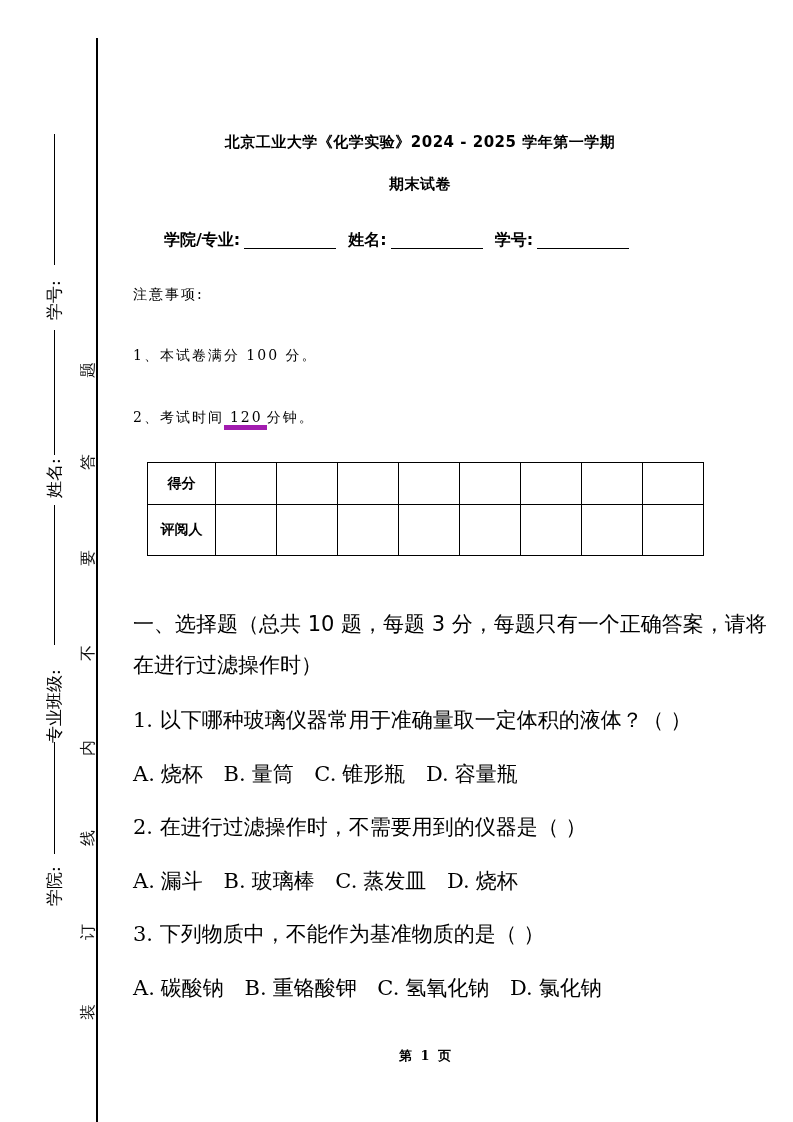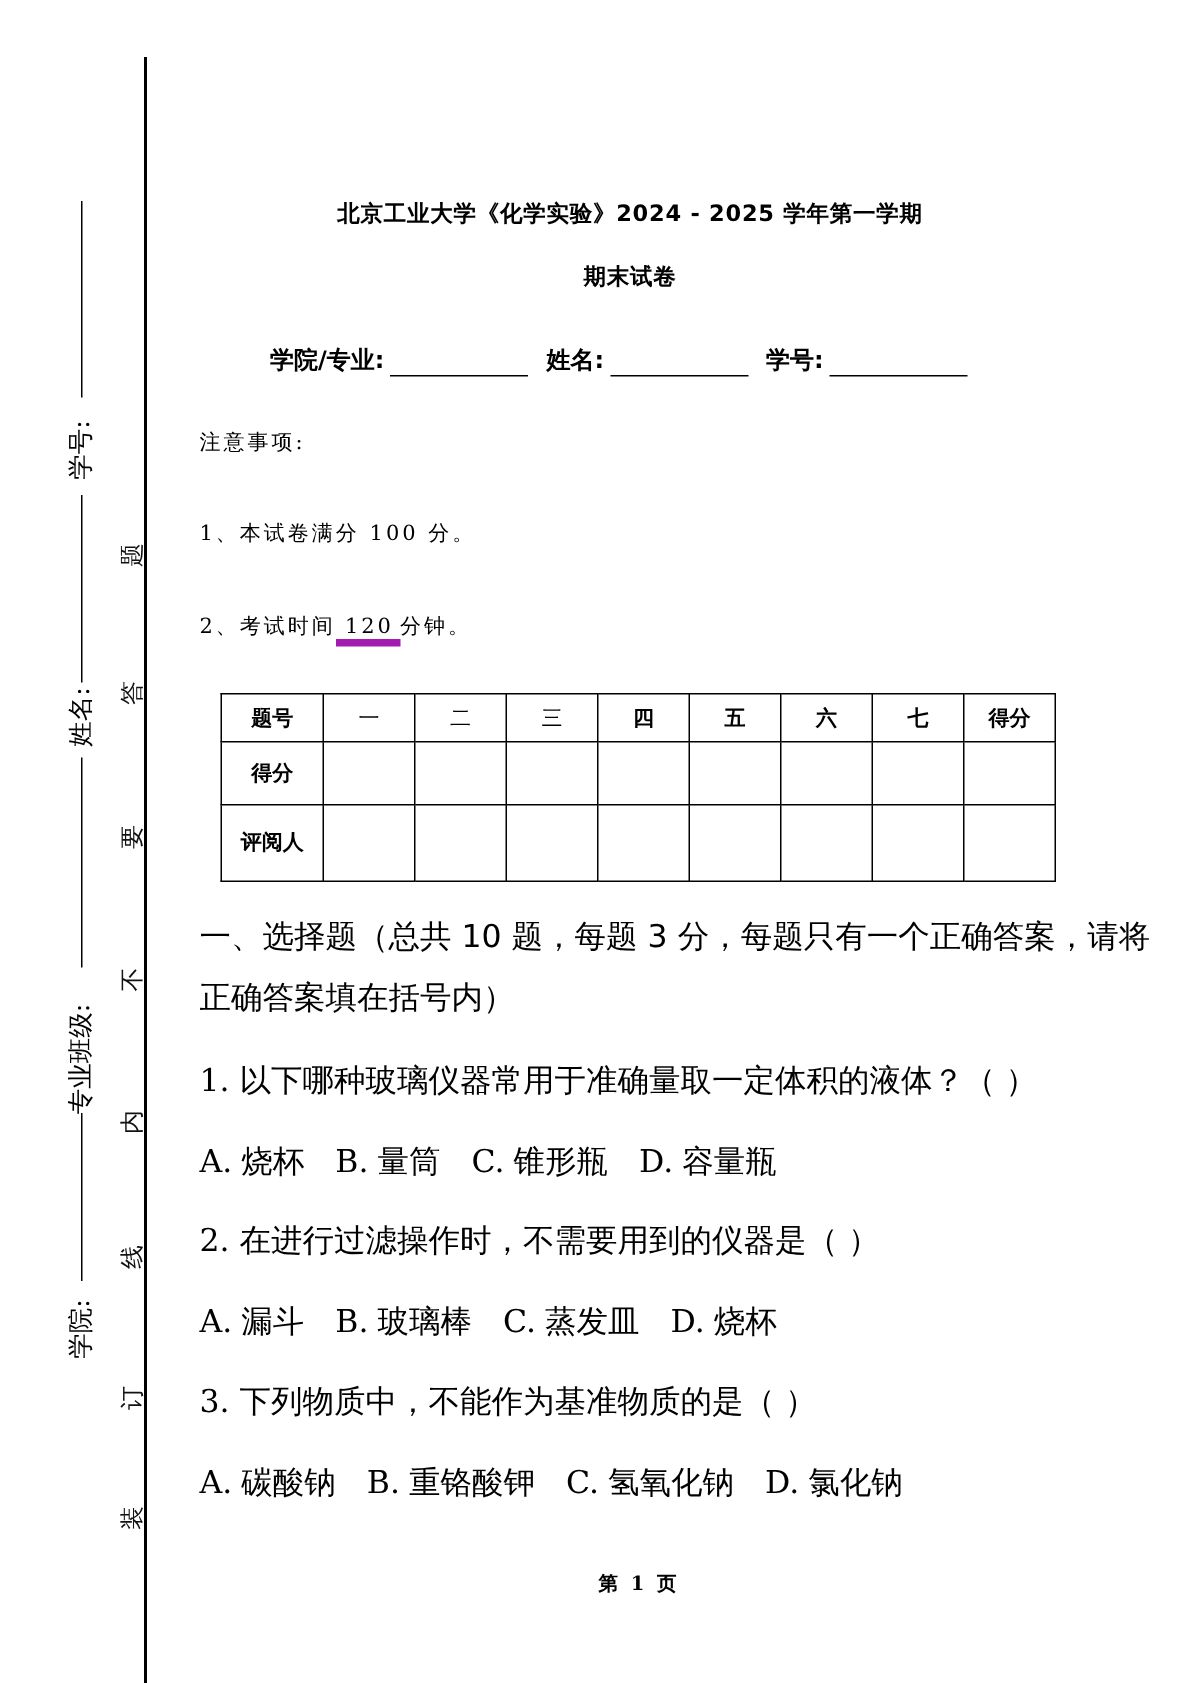--- a/index.html
+++ b/index.html
@@ -72,22 +72,21 @@
 
     .info-row {
       position: absolute;
       left: 164px;
       top: 230px;
       font-family: "DejaVu Sans", sans-serif;
       font-weight: bold;
       font-size: 16px;
       white-space: nowrap;
       display: flex;
-      align-items: flex-end;
-      margin-left: 16px;
+      align-items: center;
     }
     .info-row .blank {
       display: inline-block;
       width: 92px;
       border-bottom: 1.2px solid #000;
       height: 16px;
       margin: 0 12px 0 4px;
     }
 
     .body-text {
@@ -184,31 +183,20 @@
 </div>
 
 <div class="body-text" style="top:286px;">注意事项:</div>
 <div class="body-text" style="top:347px;">1、本试卷满分 100 分。</div>
 <div class="body-text" style="top:409px;">
   <span>2、考试时间</span><span class="underline-val">120</span><span>分钟。</span>
 </div>
 
 <table class="score">
   <tbody>
-      <tr class="r1">
-    <td class="first">题号</td>
-    <td>一</td>
-    <td>二</td>
-    <td>三</td>
-    <td class="bold">四</td>
-    <td class="bold">五</td>
-    <td class="bold">六</td>
-    <td class="bold">七</td>
-    <td class="bold">得分</td>
-  </tr>
   <tr class="r2">
     <td class="first">得分</td>
     <td></td>
     <td></td>
     <td></td>
     <td></td>
     <td></td>
     <td></td>
     <td></td>
     <td></td>
@@ -221,21 +209,21 @@
     <td></td>
     <td></td>
     <td></td>
     <td></td>
     <td></td>
   </tr>
 </tbody>
   </table>
 
 <div class="q-text" style="top:610px;">一、选择题（总共 10 题，每题 3 分，每题只有一个正确答案，请将</div>
-<div class="q-text" style="top:651px;">正确答案填在括号内）</div>
+<div class="q-text" style="top:651px;">在进行过滤操作时）</div>
 
 <div class="q-text" style="top:706px;">
   <span class="q-num">1.</span>
   <span>以下哪种玻璃仪器常用于准确量取一定体积的液体？（    ）</span>
 </div>
 <div class="q-text" style="top:760px;">
   <span class="opt"><span class="letter">A.</span><span>烧杯</span></span>
   <span class="opt"><span class="letter">B.</span><span>量筒</span></span>
   <span class="opt"><span class="letter">C.</span><span>锥形瓶</span></span>
   <span class="opt"><span class="letter">D.</span><span>容量瓶</span></span>

